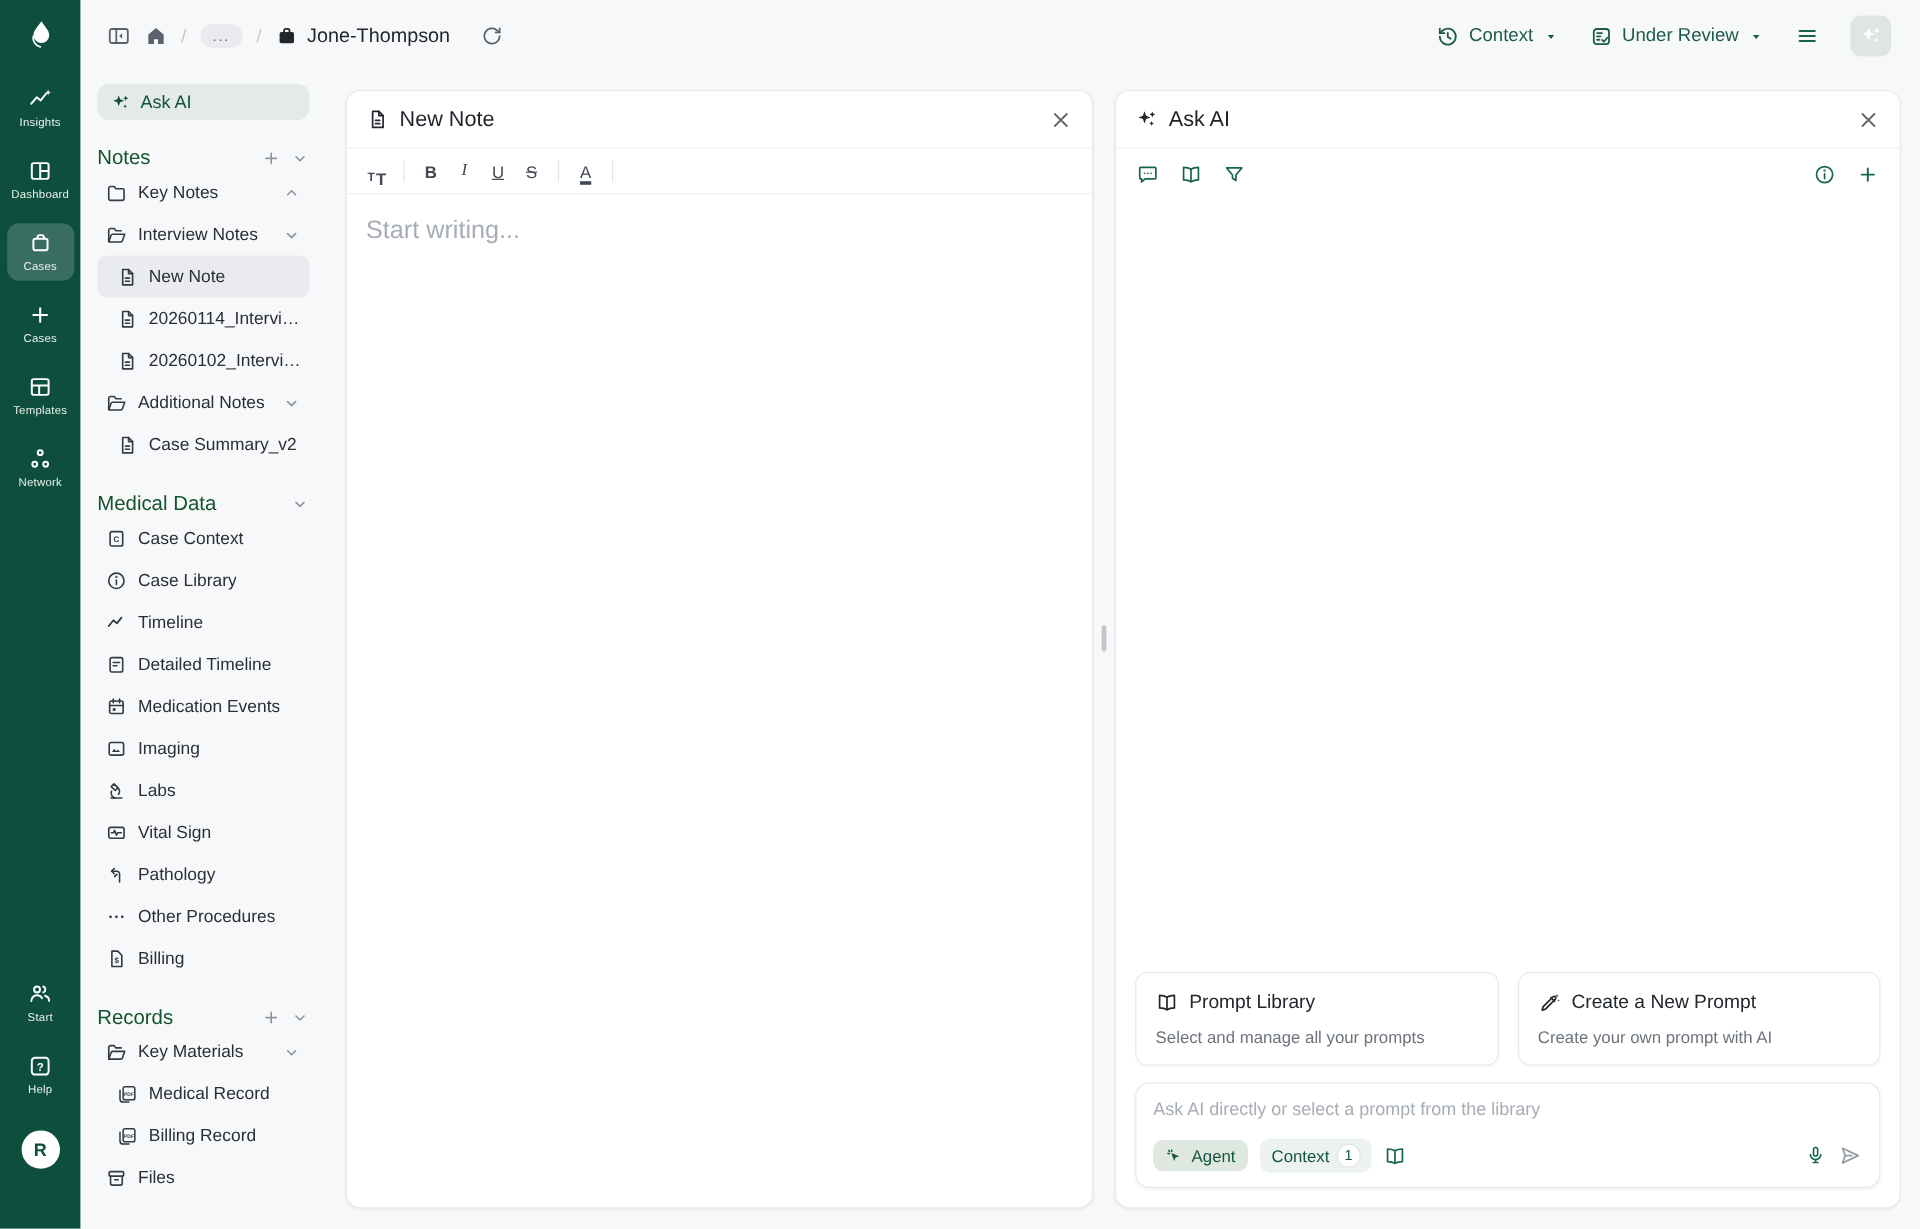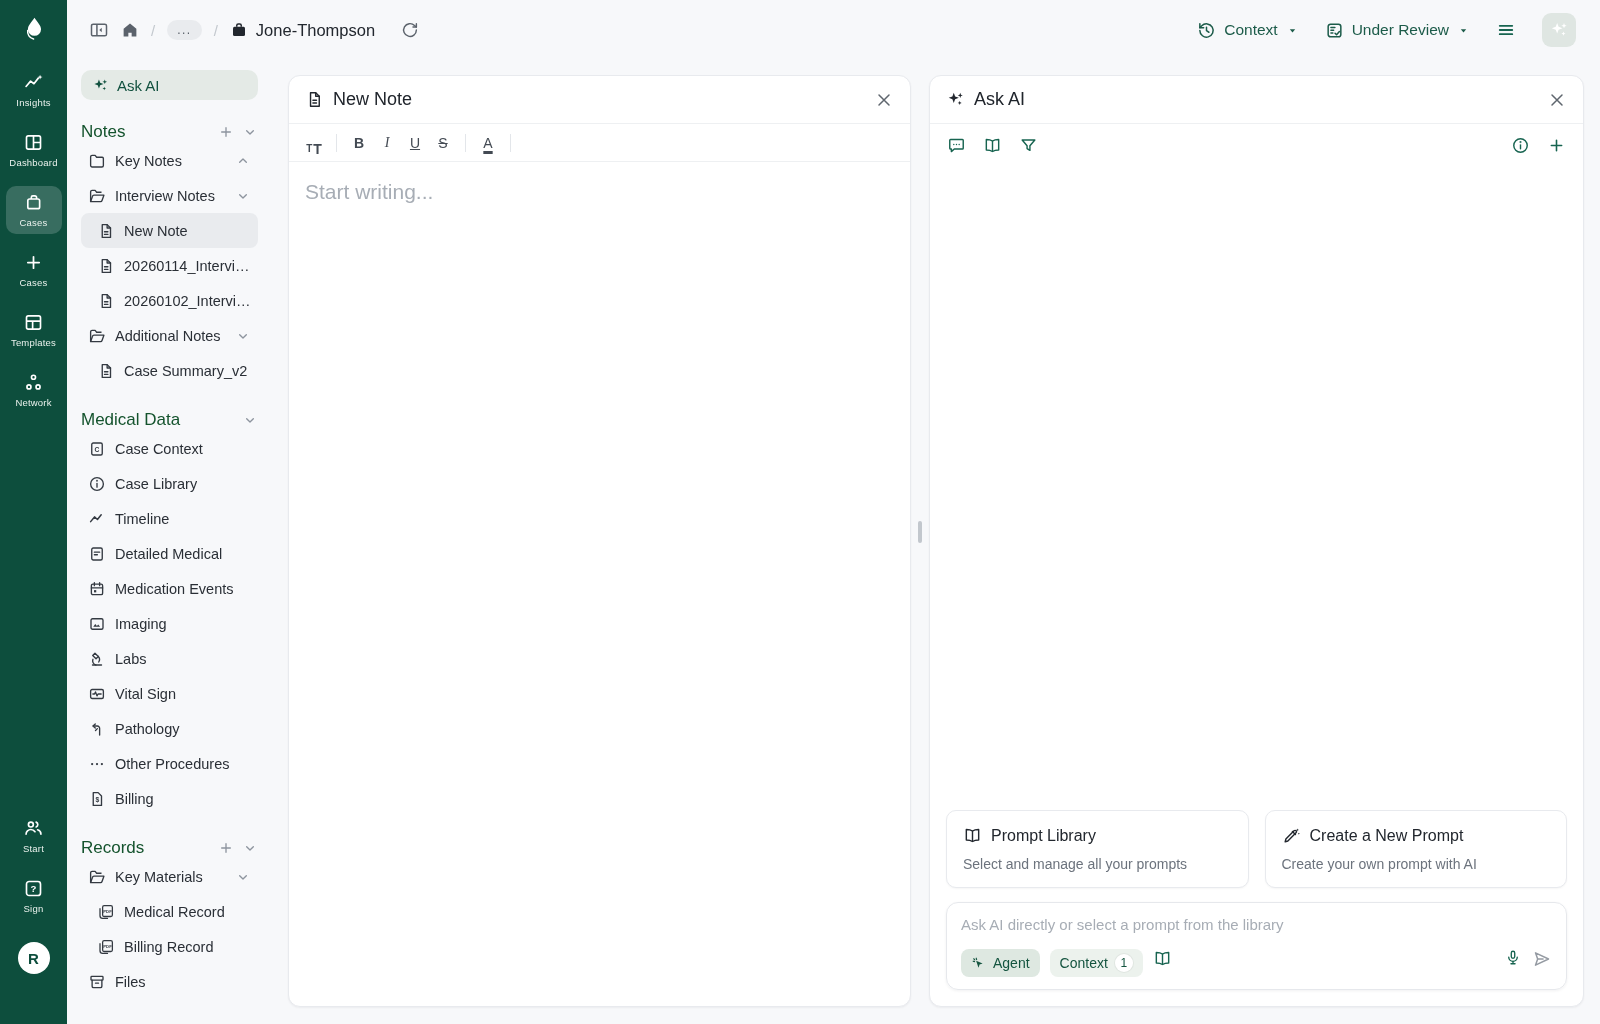--- a/index.html
+++ b/index.html
@@ -78,21 +78,21 @@
   .ai-tool{width:19px;height:19px;color:#176450;background:none;border:0;cursor:pointer;padding:0}
   .ai-body{flex:1}
   .ai-cards{display:flex;gap:16px;padding:0 16px}
   .ai-card{flex:1;border:1px solid #e8eaee;border-radius:10px;padding:15px 16px;box-shadow:0 1px 2px rgba(20,25,35,.04);cursor:pointer;background:#fff}
   .ai-card-title{display:flex;align-items:center;gap:9px;font-size:16px;font-weight:500;color:#22272e}
   .ai-card-title .ric{width:19px;height:19px;color:#22272e}
   .ai-card-sub{margin-top:11px;font-size:14px;color:#6c737d}
   .ai-inputbox{margin:14px 16px 16px;border:1px solid #e6e8ec;border-radius:12px;padding:13px 14px 12px;box-shadow:0 1px 3px rgba(20,25,35,.06)}
   .ai-input{border:0;outline:0;width:100%;font:inherit;font-size:15px;color:#22272e;background:none}
   .ai-input::placeholder{color:#a7adb5}
-  .ai-input-row{display:flex;gap:10px;margin-top:15px}
+  .ai-input-row{display:flex;align-items:center;gap:10px;margin-top:15px}
   .pill{display:flex;align-items:center;gap:7px;background:#dee8e1;color:#14543f;border-radius:8px;padding:5px 10px;font-size:14px;font-weight:500;border:0;cursor:pointer;font-family:inherit}
   .pill .ric{width:15px;height:15px;color:#14543f}
   .pill.context{background:#ecf2ed}
   .badge{background:#fff;border-radius:999px;min-width:18px;height:18px;display:flex;align-items:center;justify-content:center;font-size:12px;color:#14543f;box-shadow:0 0 0 1px #e0e6e1;font-weight:400}
   .row-spacer{flex:1}
   .mic-btn{color:#176450}
   .send-btn{color:#959ba3}
 
   .handle{position:absolute;left:918px;top:521px;width:4px;height:22px;border-radius:3px;background:#c2c7cd;cursor:col-resize}
 </style>
@@ -250,21 +250,21 @@
   </div>
   <div class="rail-item">
     <span class="ric">
         <svg viewBox="0 0 24 24">
           <g fill="none" stroke="currentColor" stroke-width="1.9">
             <rect x="4" y="4" width="16" height="16" rx="3"></rect>
             <text x="12" y="16.2" text-anchor="middle" font-size="11" font-weight="bold" fill="currentColor" stroke="none" font-family="Liberation Sans,sans-serif">?</text>
           </g>
         </svg>
       </span>
-    <span class="rail-label">Sign</span>
+    <span class="rail-label">Help</span>
   </div>
   <div class="avatar">
       <span>R</span>
     </div>
 </aside>
 
 <header class="topbar">
   <div class="crumbs">
     <button class="icon-btn i20">
       <svg viewBox="0 0 24 24">
@@ -492,21 +492,21 @@
   </div>
   <div class="srow">
     <span class="ric">
         <svg viewBox="0 0 24 24">
           <g fill="none" stroke="currentColor" stroke-width="1.8" stroke-linecap="round" stroke-linejoin="round">
             <rect x="5" y="4" width="14" height="16" rx="2"></rect>
             <path d="M8.5 9.5h7M8.5 13h4"></path>
           </g>
         </svg>
       </span>
-    <span class="lbl">Detailed Medical</span>
+    <span class="lbl">Detailed Timeline</span>
   </div>
   <div class="srow">
     <span class="ric">
         <svg viewBox="0 0 24 24">
           <g fill="none" stroke="currentColor" stroke-width="1.8" stroke-linecap="round" stroke-linejoin="round">
             <rect x="4.5" y="5.5" width="15" height="14" rx="2"></rect>
             <path d="M8.5 3.5v4M15.5 3.5v4M4.5 10.5h15"></path>
             <rect x="8" y="13.5" width="3" height="3" fill="currentColor" stroke="none"></rect>
           </g>
         </svg>

